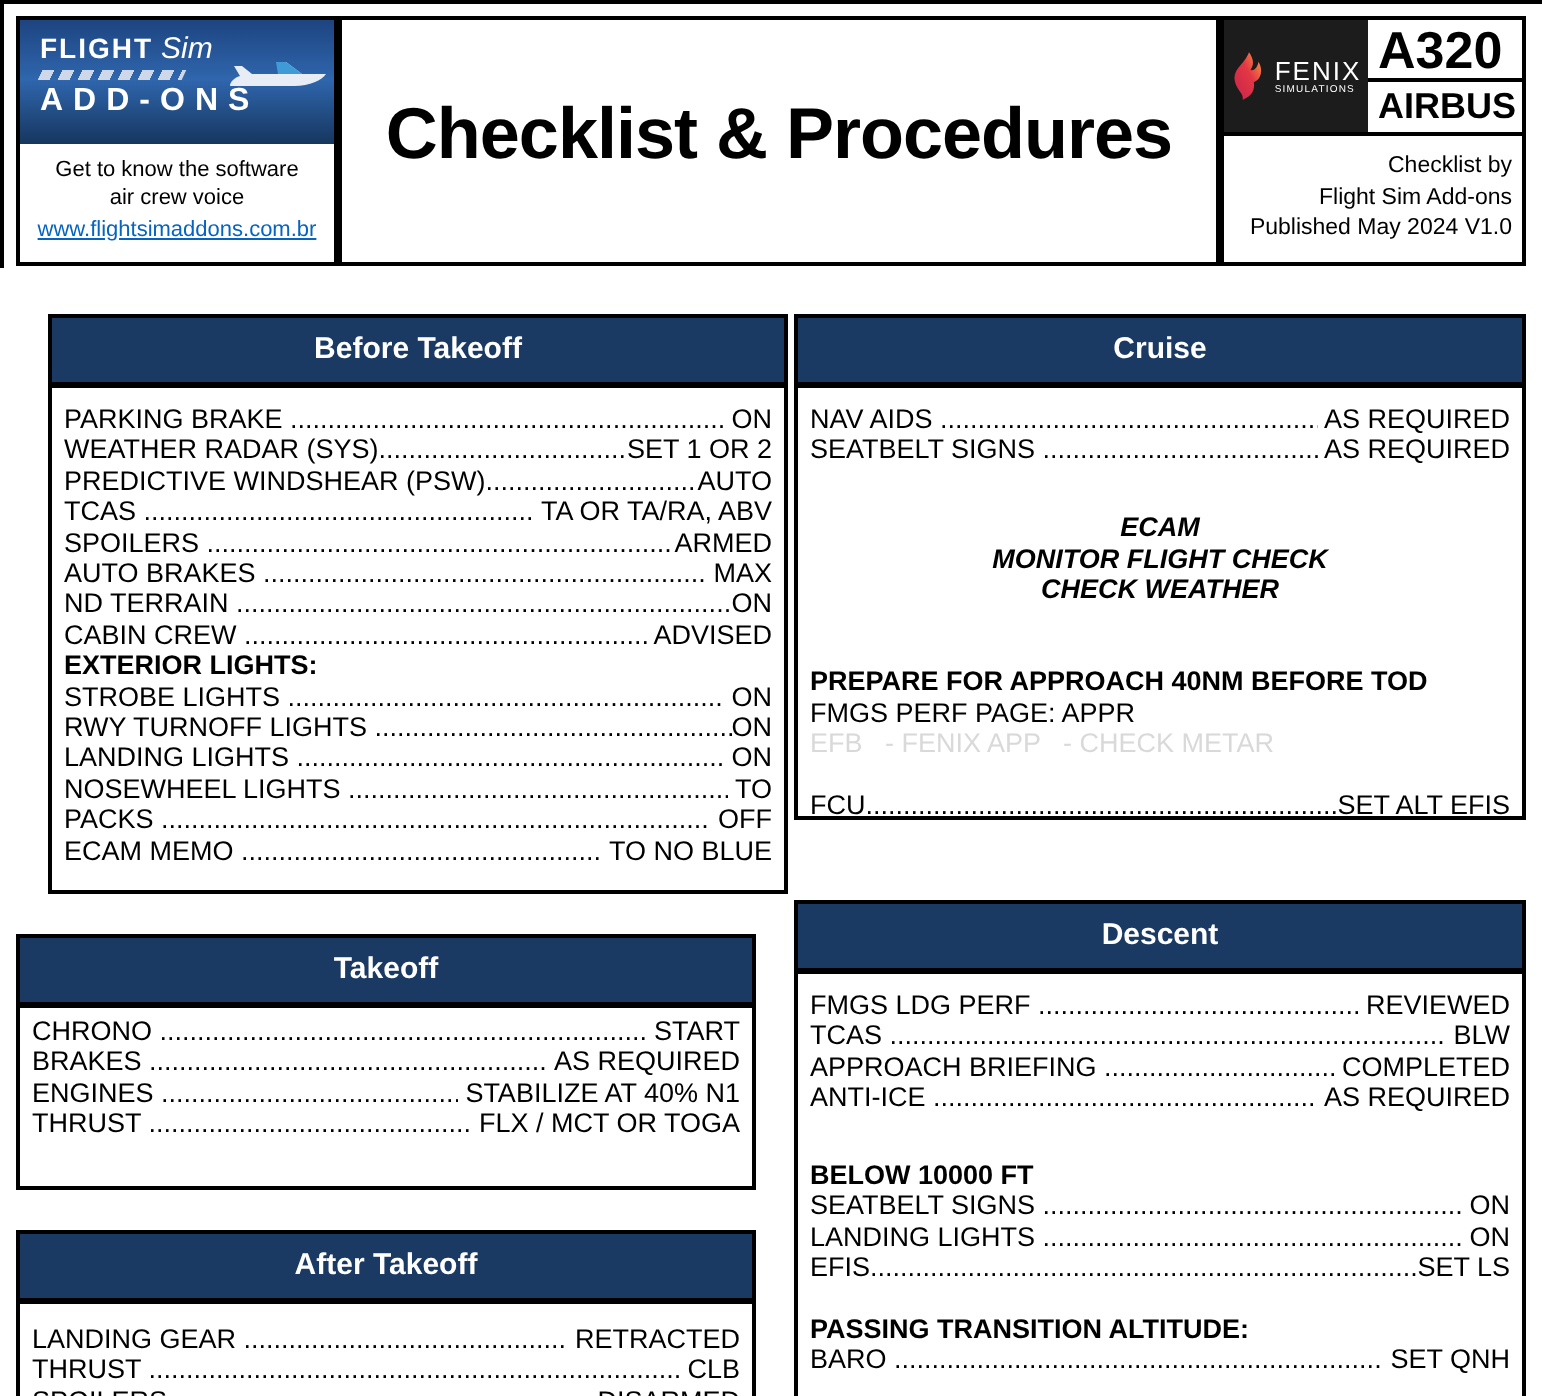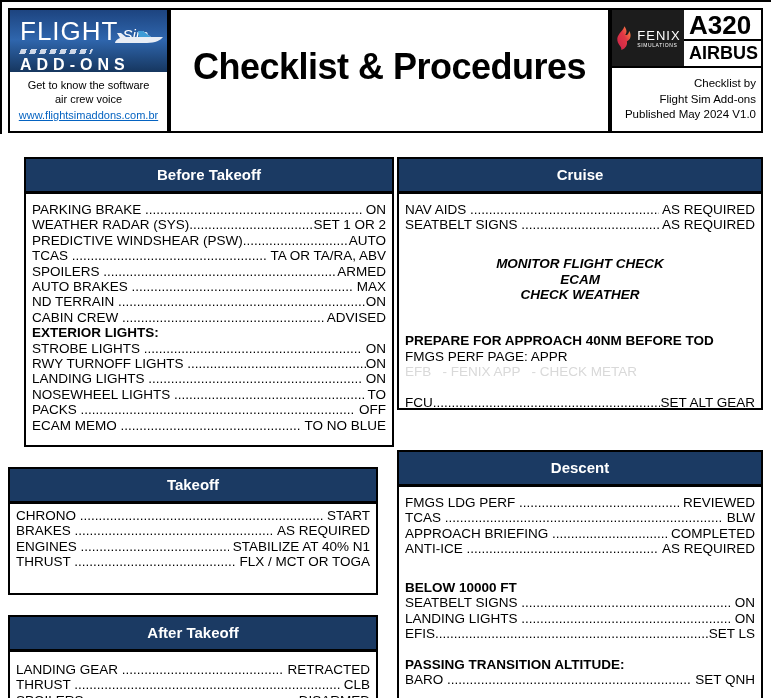--- a/index.html
+++ b/index.html
@@ -16,21 +16,21 @@
   .hbox-left   { left:8px;   width:161px; }
   .hbox-title  { left:169px; width:441px; }
   .hbox-right  { left:610px; width:153px; }
 
   .fsa-logo {
     position:relative; height:62px; overflow:hidden;
     background:linear-gradient(180deg,#1d4480 0%, #2f66ad 48%, #16365f 100%);
     color:#fff; padding:6px 0 0 10px;
   }
   .fsa-line1 { display:flex; align-items:baseline; }
-  .fsa-flight { font-size:26px; font-weight:normal; letter-spacing:1px; }
+  .fsa-flight { font-size:14px; font-weight:bold; letter-spacing:1px; }
   .fsa-sim { font-size:15px; margin-left:4px; font-style:italic; }
   .fsa-dashes {
     width:72px; height:5px; margin:2px 0 2px 0; transform:skewX(-25deg);
     background:repeating-linear-gradient(90deg,#cfd8e8 0 6px, transparent 6px 10px);
   }
   .fsa-addons { font-size:16px; font-weight:bold; letter-spacing:5px; }
   .fsa-plane { position:absolute; right:2px; top:16px; width:52px; height:26px; }
   .fsa-tagline { text-align:center; font-size:11px; line-height:1.3; margin-top:6px; }
   .fsa-link { display:block; text-align:center; font-size:11px; margin-top:2px;
               color:#0563c1; text-decoration:underline; cursor:pointer; }
@@ -270,33 +270,33 @@
           <span class="dots"></span>
           <span class="val"> AS REQUIRED</span>
         </div>
         <div class="row check">
           <span class="lbl">SEATBELT SIGNS </span>
           <span class="dots"></span>
           <span class="val"> AS REQUIRED</span>
         </div>
         <div class="row spacer"></div>
         <div class="row spacer-sm"></div>
+        <div class="row center-italic">ECAM</div>
         <div class="row center-italic">MONITOR FLIGHT CHECK</div>
-        <div class="row center-italic">ECAM</div>
         <div class="row center-italic">CHECK WEATHER</div>
         <div class="row spacer"></div>
         <div class="row spacer"></div>
         <div class="row bold">PREPARE FOR APPROACH 40NM BEFORE TOD</div>
         <div class="row plain">FMGS PERF PAGE: APPR</div>
         <div class="row faint">EFB   - FENIX APP   - CHECK METAR</div>
         <div class="row spacer"></div>
         <div class="row check">
           <span class="lbl">FCU</span>
           <span class="dots"></span>
-          <span class="val">SET ALT GEAR</span>
+          <span class="val">SET ALT EFIS</span>
         </div>
       </div>
   </div>
 
   <div class="section sec-descent">
     <div class="sec-bar">Descent</div>
     <div class="sec-body">
         <div class="row check">
           <span class="lbl">FMGS LDG PERF </span>
           <span class="dots"></span>

